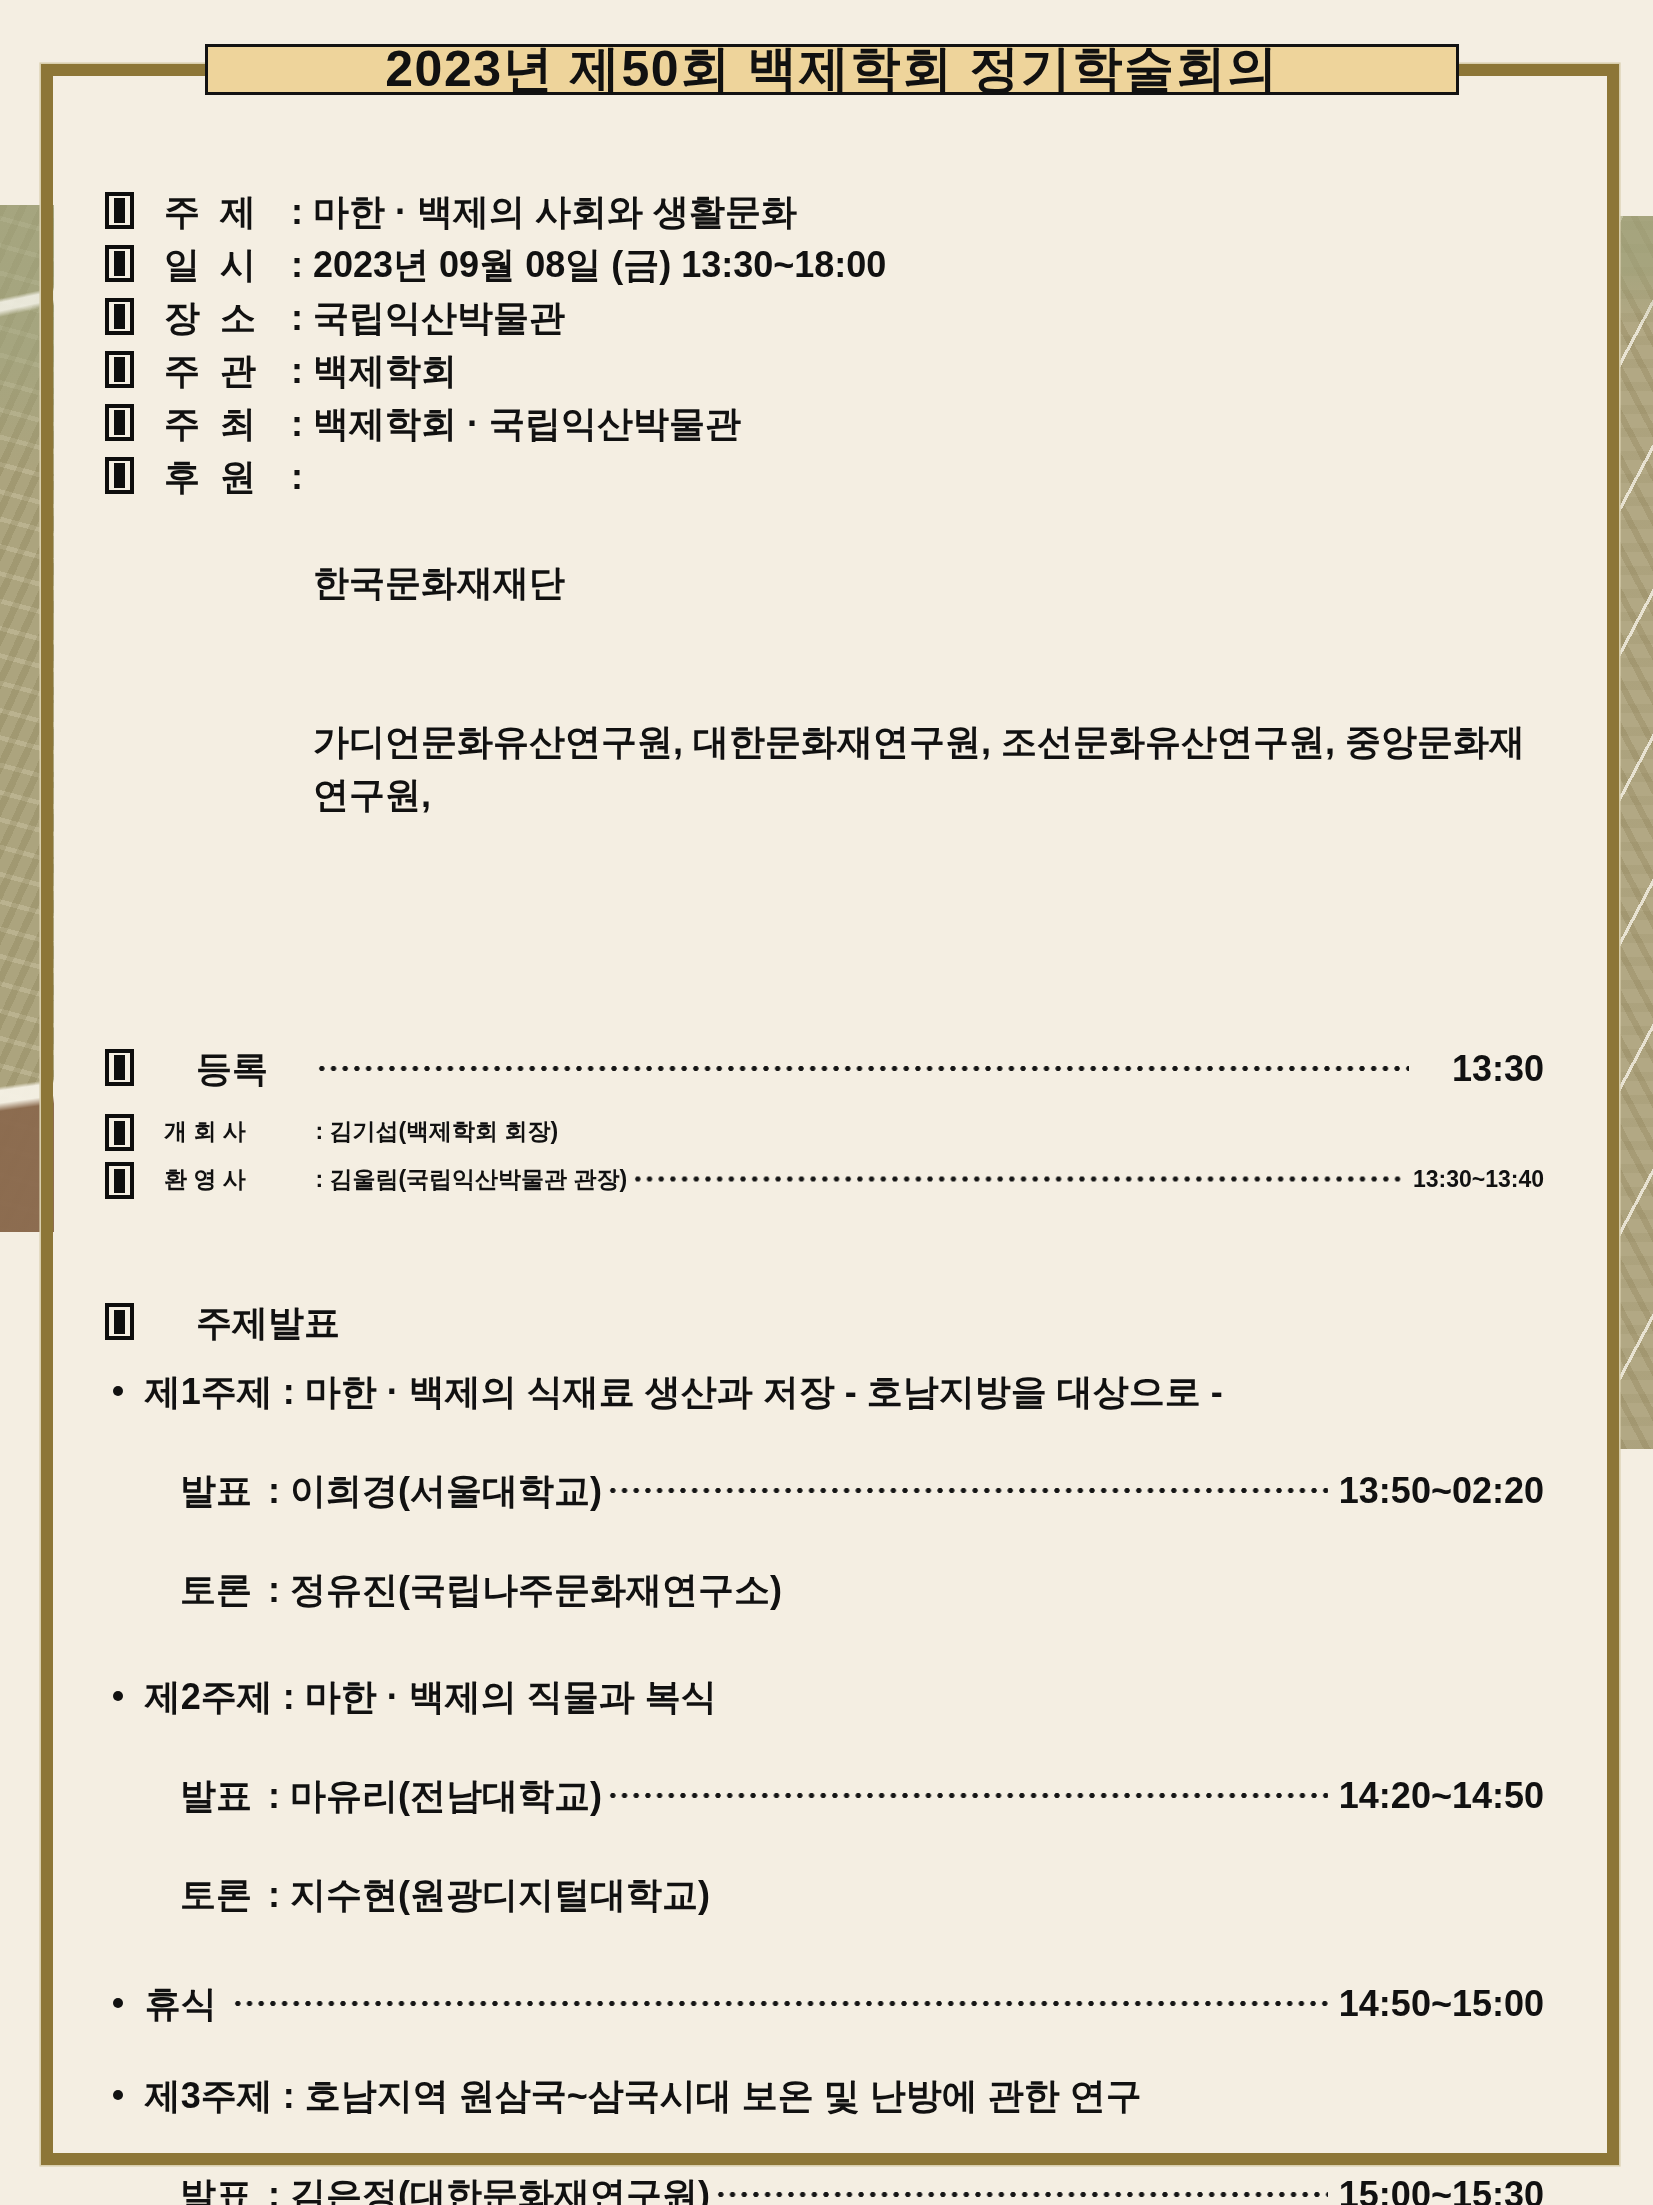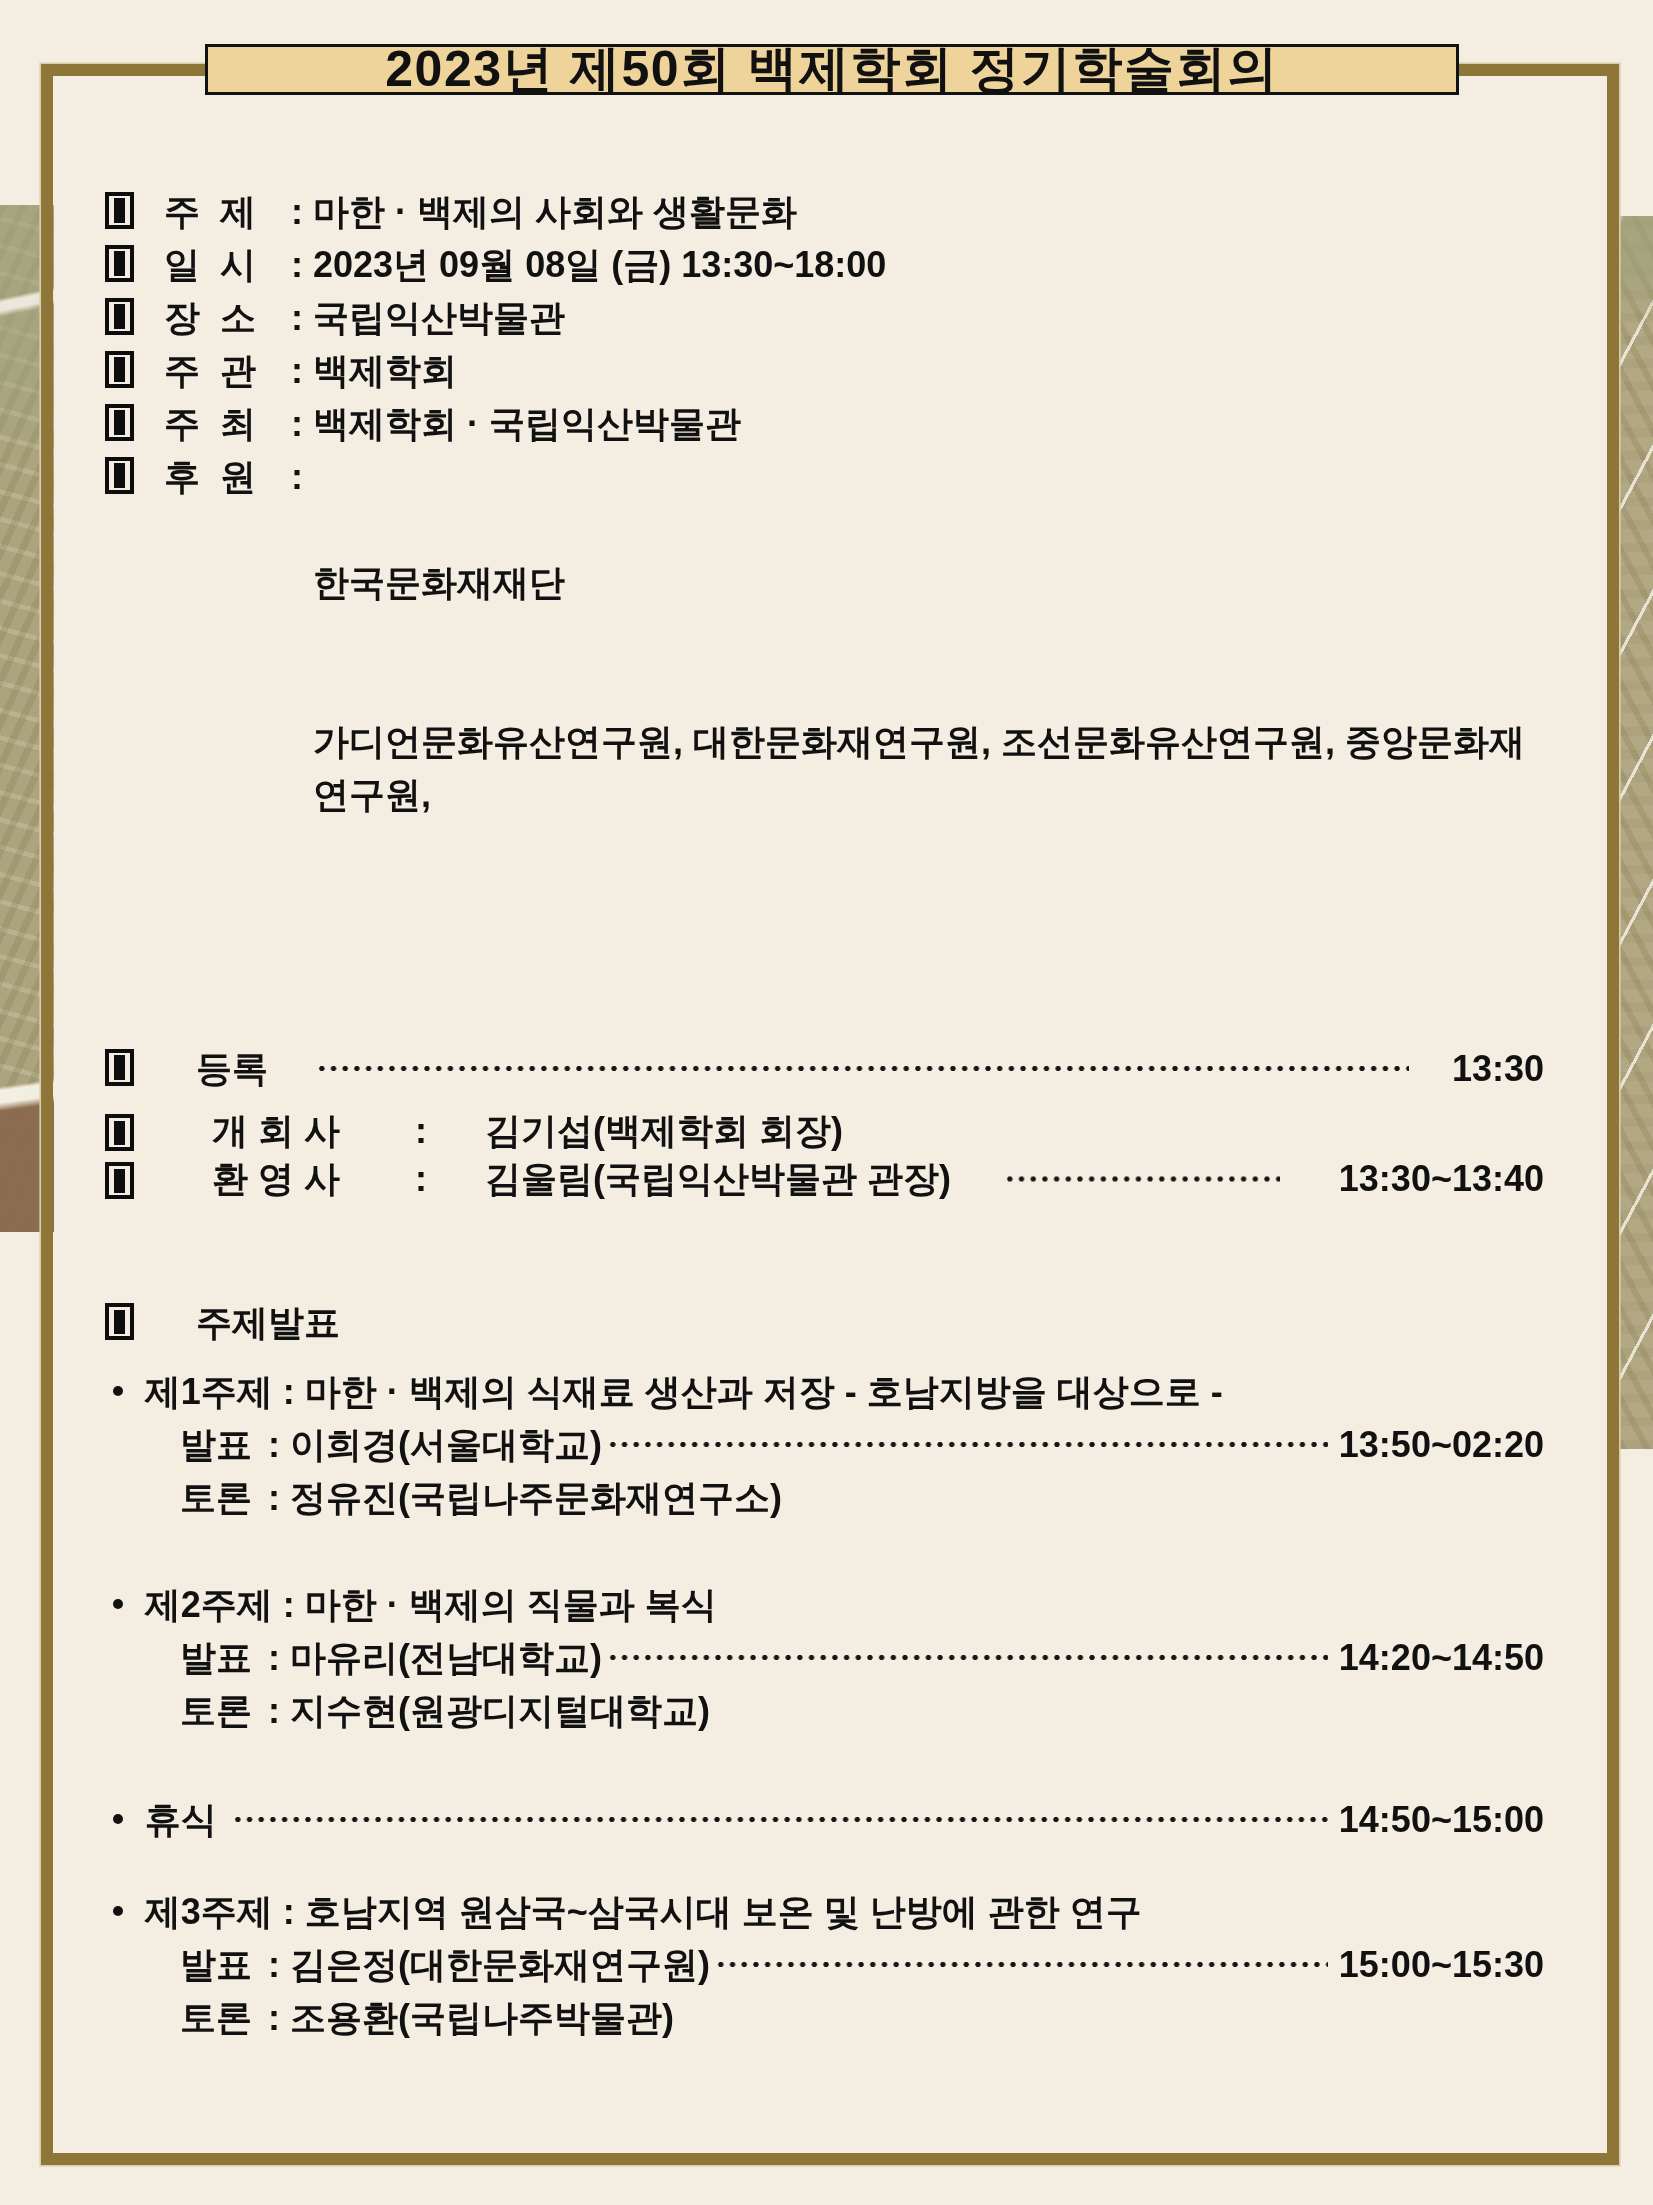--- a/index.html
+++ b/index.html
@@ -82,26 +82,26 @@
     flex:1 1 auto;align-self:stretch;min-width:47px;
     margin:0 11px 0 15.6px;
     background-image:radial-gradient(circle, #151515 2.3px, rgba(0,0,0,0) 3px);
     background-size:11.7px 53px;
     background-position:left center;
     background-repeat:repeat-x;
   }
   .time{white-space:pre;}
   .reg-row{margin-top:115px;gap:32px;}
   .moderator{margin-top:79px;font-size:36px;line-height:48px;text-align:right;}
-  .sched-row{font-size:36px;line-height:48px;gap:48px;}
+  .sched-row{font-size:23px;line-height:48px;}
   .opening-row{margin-top:12.4px;}
   .pres-header{margin-top:93px;gap:32px;}
   .session{margin-top:15.6px;}
   .session + .session{margin-top:54px;}
-  .sub-row{padding-left:75px;}
+  .sub-row{padding-left:75px;margin-top:46px;}
   .break-row{margin-top:56px;margin-bottom:39px;}
 </style>
 </head>
 <body>
 
 <div class="texture texture-left"></div>
 <div class="texture texture-right"></div>
 <div class="frame"></div>
 
 <div class="title-box">

